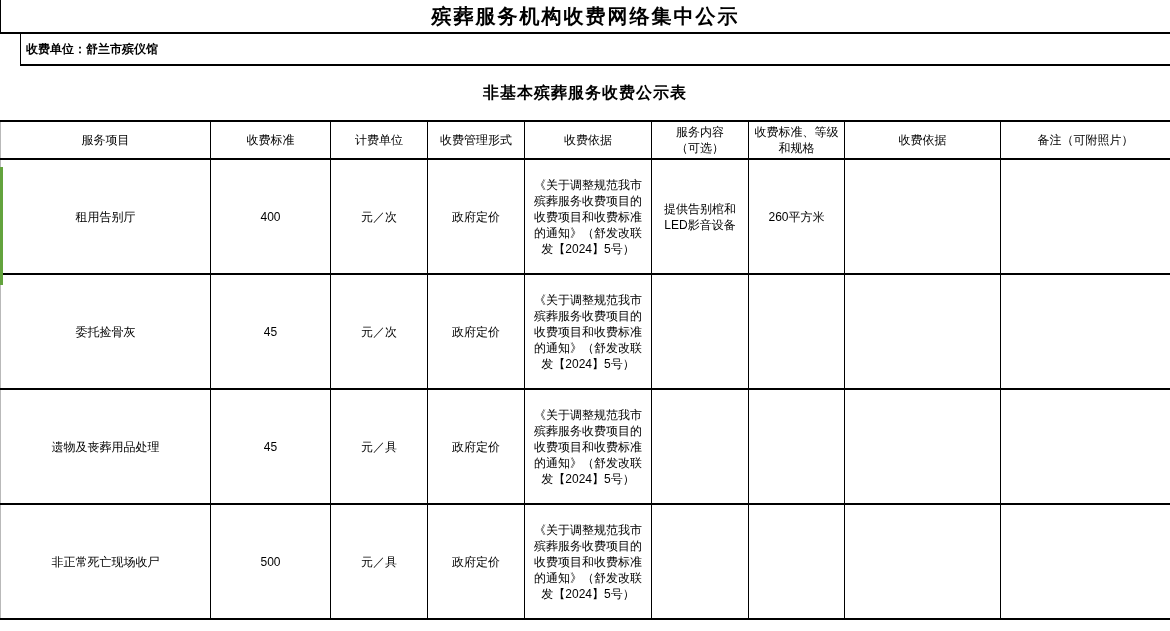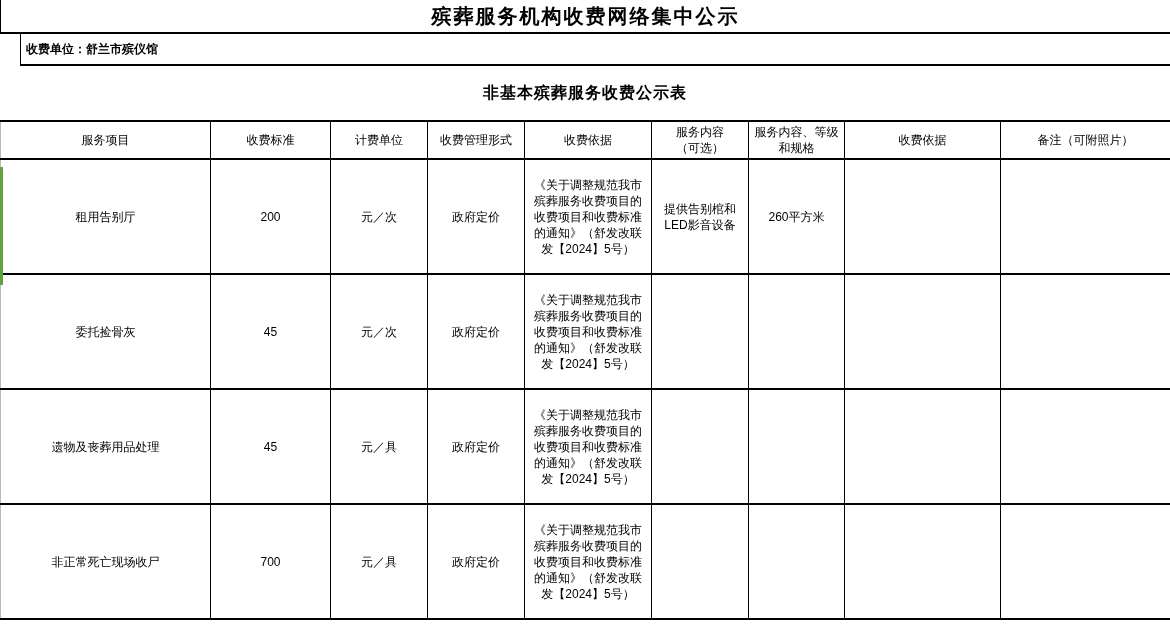--- a/index.html
+++ b/index.html
@@ -106,30 +106,30 @@
     </colgroup>
     <thead>
       <tr>
         <th>服务项目</th>
         <th>收费标准</th>
         <th>计费单位</th>
         <th>收费管理形式</th>
         <th>收费依据</th>
         <th>服务内容
 （可选）</th>
-        <th>服务内容、等级
+        <th>收费标准、等级
 和规格</th>
         <th>收费依据</th>
         <th>备注（可附照片）</th>
       </tr>
     </thead>
     <tbody>
       <tr>
         <td>租用告别厅</td>
-        <td>200</td>
+        <td>400</td>
         <td>元／次</td>
         <td>政府定价</td>
         <td class="basis-cell">《关于调整规范我市
 殡葬服务收费项目的
 收费项目和收费标准
 的通知》（舒发改联
 发【2024】5号）</td>
         <td>提供告别棺和
 LED影音设备</td>
         <td>260平方米</td>
@@ -161,21 +161,21 @@
 收费项目和收费标准
 的通知》（舒发改联
 发【2024】5号）</td>
         <td></td>
         <td></td>
         <td></td>
         <td></td>
       </tr>
       <tr>
         <td>非正常死亡现场收尸</td>
-        <td>700</td>
+        <td>500</td>
         <td>元／具</td>
         <td>政府定价</td>
         <td class="basis-cell">《关于调整规范我市
 殡葬服务收费项目的
 收费项目和收费标准
 的通知》（舒发改联
 发【2024】5号）</td>
         <td></td>
         <td></td>
         <td></td>

